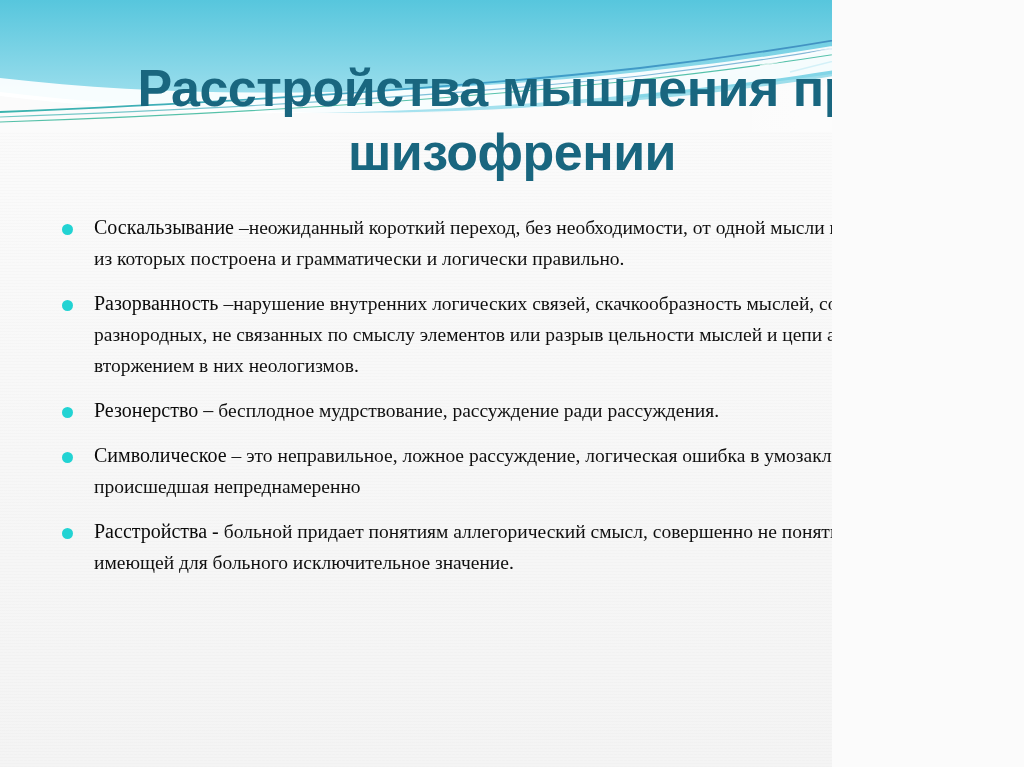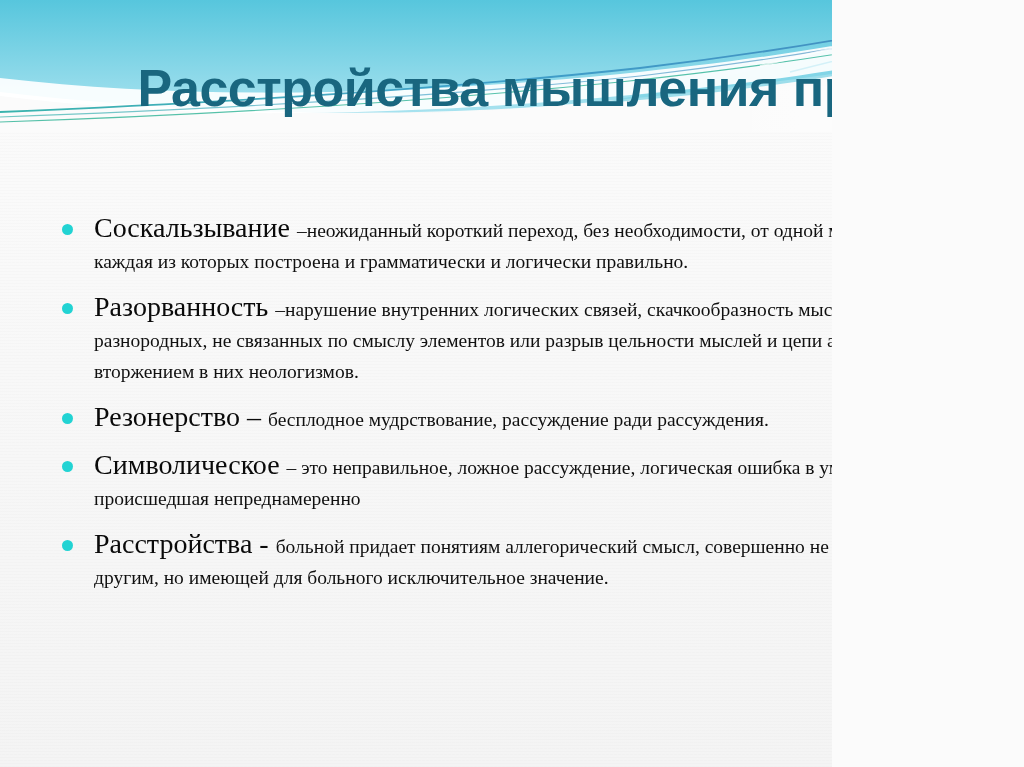--- a/index.html
+++ b/index.html
@@ -83,21 +83,21 @@
     background: #22d3d3;
   }
   .bullet-text {
     font-family: "Liberation Serif", "DejaVu Serif", serif;
     font-size: 19.5px;
     line-height: 31px;
     color: #101010;
     text-align: left;
   }
   .head-term {
-    font-size: 28px;
+    font-size: 20px;
     line-height: 31px;
     color: #0a0a0a;
   }
   .tail-def {
     font-size: 19.5px;
   }
 </style>
 </head>
 <body>
 
@@ -144,20 +144,21 @@
 
       <path d="M1024,4 C940,22 850,44 760,66" fill="none" stroke="#ffffff" stroke-width="2" opacity="0.7"></path>
       <path d="M1024,16 C950,32 870,52 790,72" fill="none" stroke="#cbeef6" stroke-width="1.6" opacity="0.8"></path>
 
       <rect x="700" y="86" width="324" height="46" fill="url(#gFadeRight)"></rect>
     </svg>
   </div>
 
   <div id="title-block">
     <div class="title-line">Расстройства мышления при</div>
+    <div class="title-line">шизофрении</div>
   </div>
 
   <div id="content">
 
     <div class="bullet-item">
       <span class="bullet-marker"></span>
       <div class="bullet-text">
         <span class="head-term">Соскальзывание </span><span class="tail-def">–неожиданный короткий переход, без необходимости, от одной мысли к другой, каждая из которых построена и грамматически и логически правильно.</span>
       </div>
     </div>

